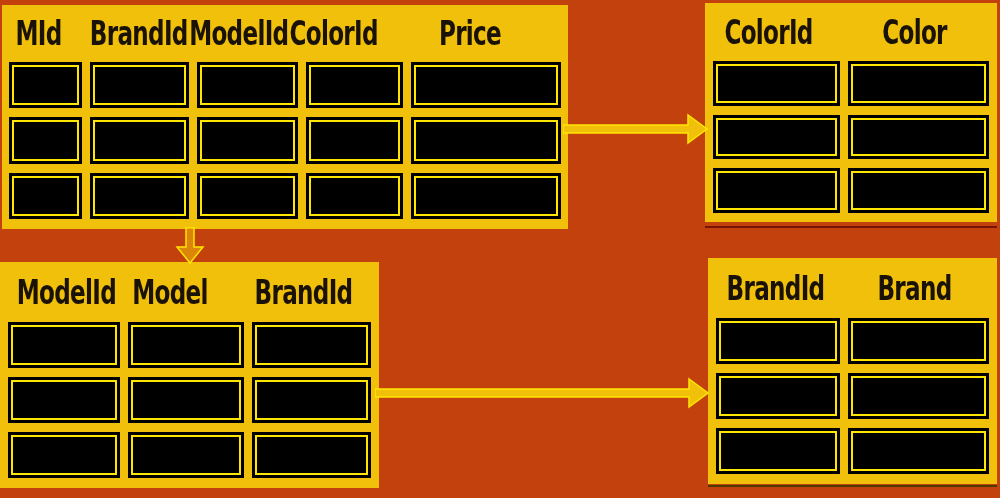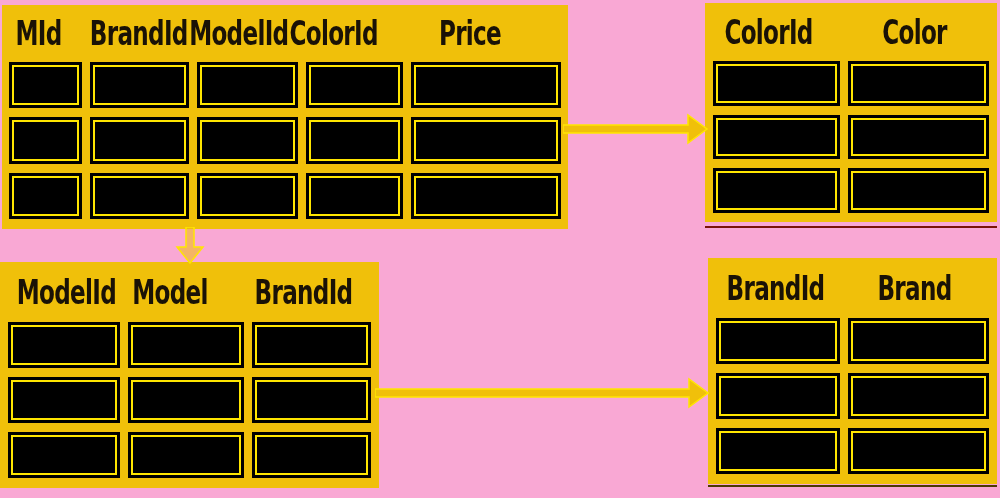--- a/index.html
+++ b/index.html
@@ -1,20 +1,20 @@
 <!DOCTYPE html>
 <html><head>
 <meta charset="utf-8">
 <style>
   html, body { margin: 0; padding: 0; background: #000; }
   #canvas {
     position: relative;
     width: 1000px;
     height: 498px;
-    background: #f9a8d4;
+    background: #c2410c;
     overflow: hidden;
     font-family: "DejaVu Sans", "Liberation Sans", sans-serif;
   }
   .db-table {
     position: absolute;
     background: #F0C00A;
     box-sizing: border-box;
     display: flex;
     flex-direction: column;
   }

